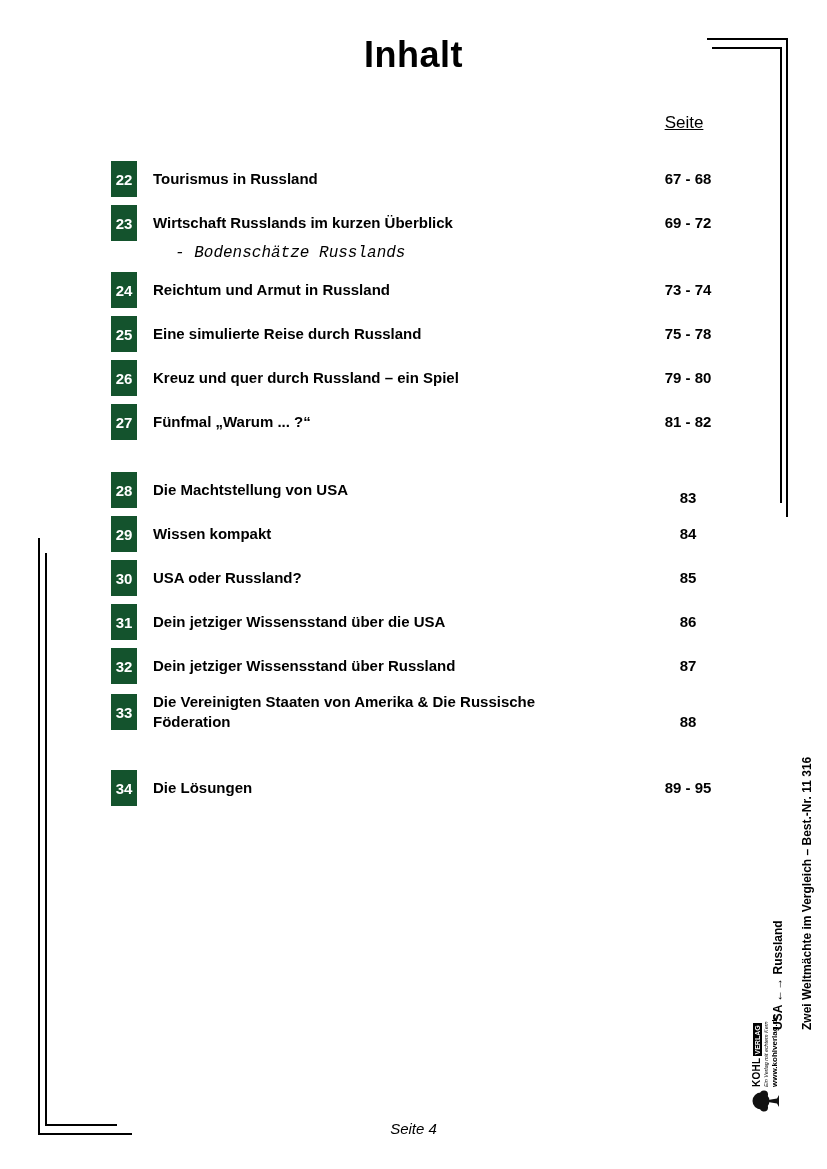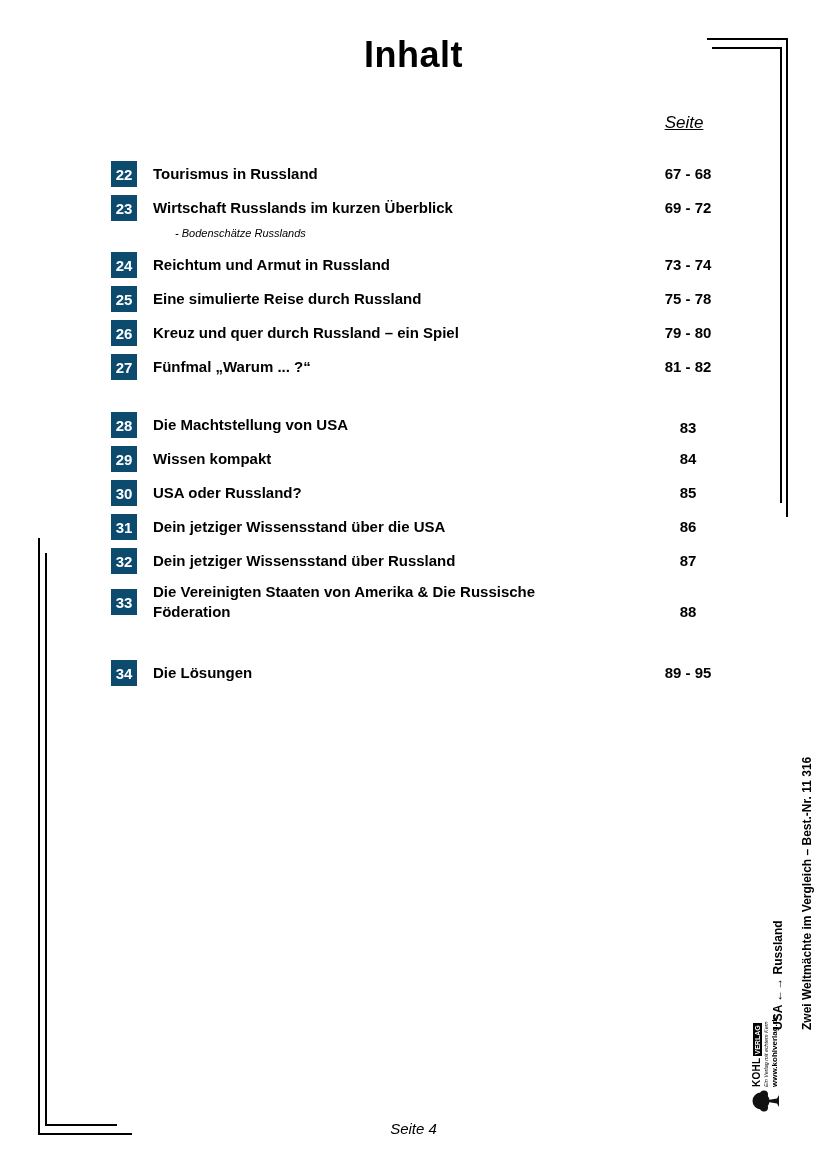--- a/index.html
+++ b/index.html
@@ -9,45 +9,45 @@
     font-family:"Liberation Sans","DejaVu Sans",sans-serif;
   }
   
   .page-title{
     position:absolute;top:34px;left:0;width:827px;text-align:center;
     font-size:36px;font-weight:bold;letter-spacing:0.5px;
   }
   
   .col-header{
     position:absolute;top:113px;left:656px;width:56px;text-align:center;
-    font-size:17px;text-decoration:underline;font-style:italic;
+    font-size:17px;text-decoration:underline;
   }
   
   .corner{position:absolute;}
   .tr-outer{left:707px;top:38px;width:79px;height:477px;border-top:2px solid #000;border-right:2px solid #000;}
   .tr-inner{left:712px;top:47px;width:68px;height:454px;border-top:2px solid #000;border-right:2px solid #000;}
   .bl-outer{left:38px;top:538px;width:92px;height:595px;border-left:2px solid #000;border-bottom:2px solid #000;}
   .bl-inner{left:45px;top:553px;width:70px;height:571px;border-left:2px solid #000;border-bottom:2px solid #000;}
   
   .toc{position:absolute;left:111px;top:161px;width:607px;}
   .entry{margin-bottom:8px;}
   .entry.gap-a{margin-top:32px;}
   .entry.gap-b{margin-top:38px;}
   .row{display:flex;align-items:center;}
   .num{
-    flex:0 0 26px;height:26px;margin-right:16px;background:#0c4a6e;color:#fff;
+    flex:0 0 26px;height:36px;margin-right:16px;background:#14532d;color:#fff;
     font-size:15px;font-weight:bold;display:flex;align-items:center;justify-content:center;
   }
   .title-wrap{flex:0 0 505px;}
   .t-line{font-size:15px;font-weight:bold;line-height:20px;}
   .pages{flex:1;font-size:15px;font-weight:bold;line-height:20px;text-align:center;align-self:center;}
   .entry.two .pages{align-self:flex-end;}
   .sub{
     margin:2px 0 0 64px;height:21px;display:flex;align-items:center;
-    font-size:11px;font-style:italic;line-height:17px;
+    font-size:16px;font-style:italic;line-height:17px;font-family:Liberation Mono, monospace;
   }
   
   .vwrap{position:absolute;left:770px;top:765px;width:55px;height:265px;}
   .vinner{
     width:265px;height:50px;transform:rotate(-90deg) translate(-265px,0);
     transform-origin:top left;
   }
   .vline1{font-size:12px;font-weight:bold;line-height:16px;white-space:nowrap;}
   .vline2{font-size:12px;font-weight:bold;line-height:16px;white-space:nowrap;margin-top:13px;}
   

